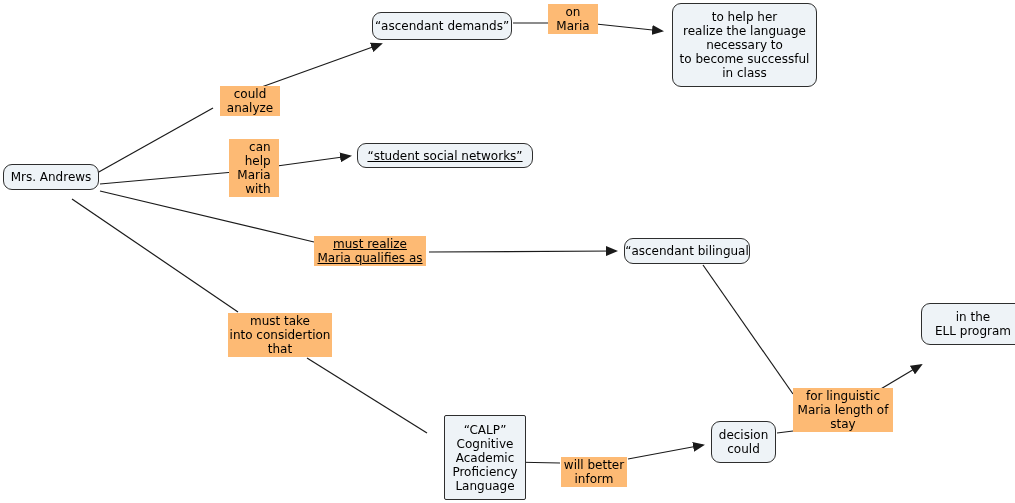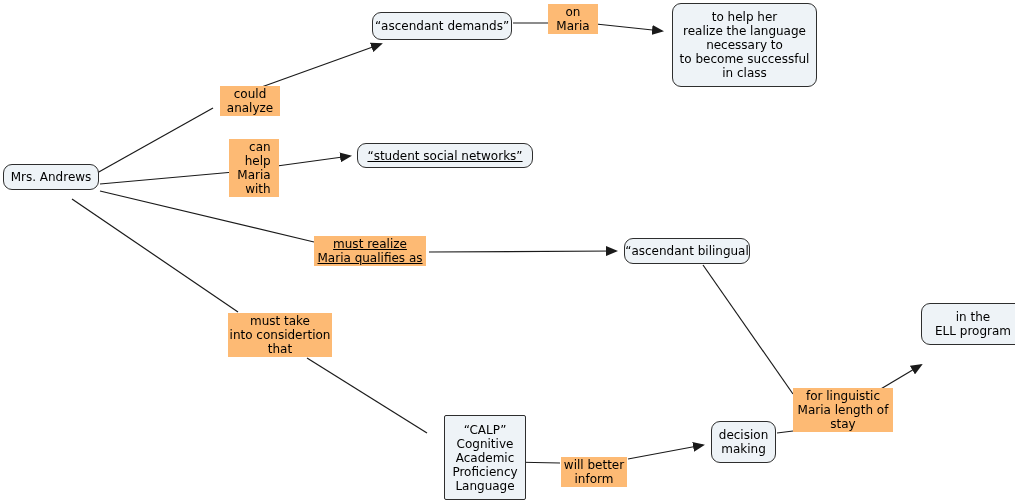--- a/index.html
+++ b/index.html
@@ -99,21 +99,21 @@
 
   <div class="node" style="left:624px; top:238px; width:126px; height:26px;">“ascendant bilingual</div>
 
   <div class="node" style="left:444px; top:415px; width:82px;  height:85px; border-radius:2px;">“CALP”
 Cognitive
 Academic
 Proficiency
 Language</div>
 
   <div class="node" style="left:711px; top:421px; width:65px;  height:42px;">decision
-making</div>
+could</div>
 
   <div class="node" style="left:921px; top:303px; width:104px;  height:42px;">in the
 ELL program</div>
 
   <div class="edge-label" style="left:220px; top:86px;  width:60px;  height:30px;">could
 analyze</div>
 
   <div class="edge-label" style="left:548px; top:4px;   width:50px;  height:30px;">on
 Maria</div>
 

